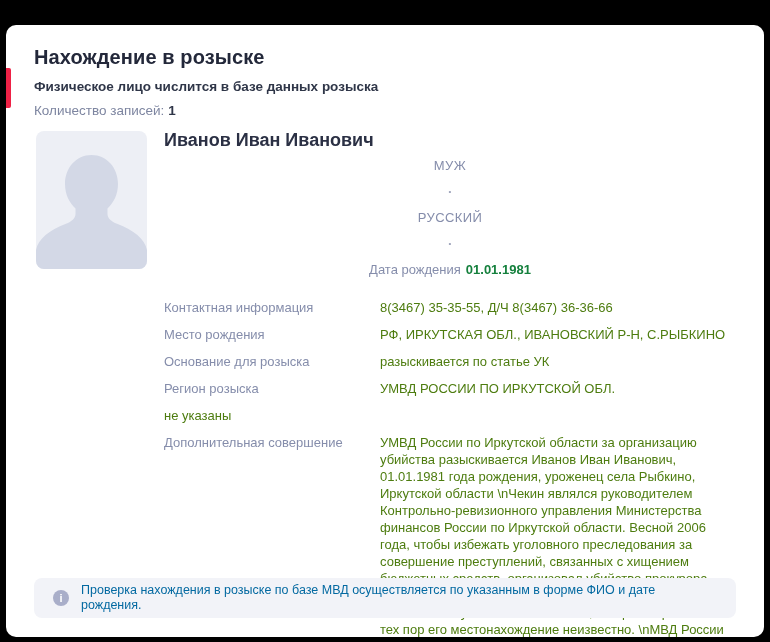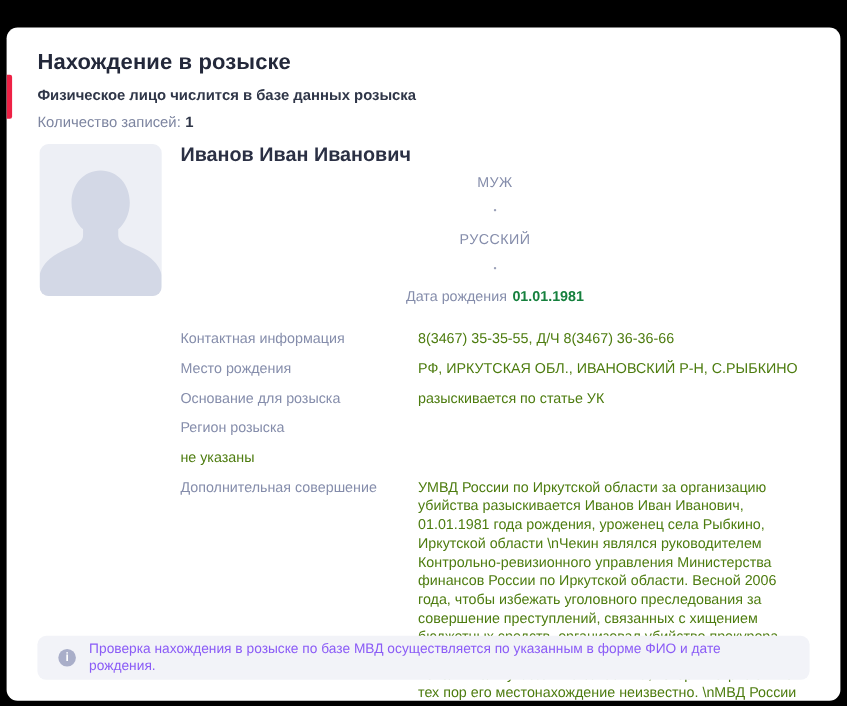--- a/index.html
+++ b/index.html
@@ -118,21 +118,21 @@
     font-size: 11px;
     font-weight: 700;
     line-height: 16px;
     text-align: center;
     font-style: normal;
   }
   .banner-text {
     margin-left: 12px;
     font-size: 12.5px;
     line-height: 15px;
-    color: #8b5cf6;
+    color: #0369a1;
   }
 </style>
 </head>
 <body>
 
 <div class="card">
 
   <div class="accent-bar"></div>
 
   <h1 class="page-title">Нахождение в розыске</h1>
@@ -176,20 +176,21 @@
           <div class="field-value">РФ, ИРКУТСКАЯ ОБЛ., ИВАНОВСКИЙ Р-Н, С.РЫБКИНО</div>
         </div>
 
         <div class="field-row">
           <div class="field-label">Основание для розыска</div>
           <div class="field-value">разыскивается по статье УК</div>
         </div>
 
         <div class="field-row">
           <div class="field-label">Регион розыска</div>
+          <div class="field-value">УМВД РОССИИ ПО ИРКУТСКОЙ ОБЛ.</div>
         </div>
 
         <div class="field-row">
           <div class="field-value">не указаны</div>
         </div>
 
         <div class="field-row">
           <div class="field-label">Дополнительная совершение</div>
           <div class="field-value">УМВД России по Иркутской области за организацию убийства разыскивается Иванов Иван Иванович, 01.01.1981 года рождения, уроженец села Рыбкино, Иркутской области \nЧекин являлся руководителем Контрольно-ревизионного управления Министерства финансов России по Иркутской области. Весной 2006 года, чтобы избежать уголовного преследования за совершение преступлений, связанных с хищением бюджетных средств, организовал убийство прокурора ХМАО – Югры Петра Васильева. Задержанные исполнители указали на заказчика, который скрылся и с тех пор его местонахождение неизвестно. \nМВД России объявлено вознаграждение за помощь в задержании Иванова И.И. в размере 1 млн рублей. \nКонтактные телефоны: 8(3467) 333-111, 322-222, 344-444, 8-999-888-55-55.</div>
         </div>

